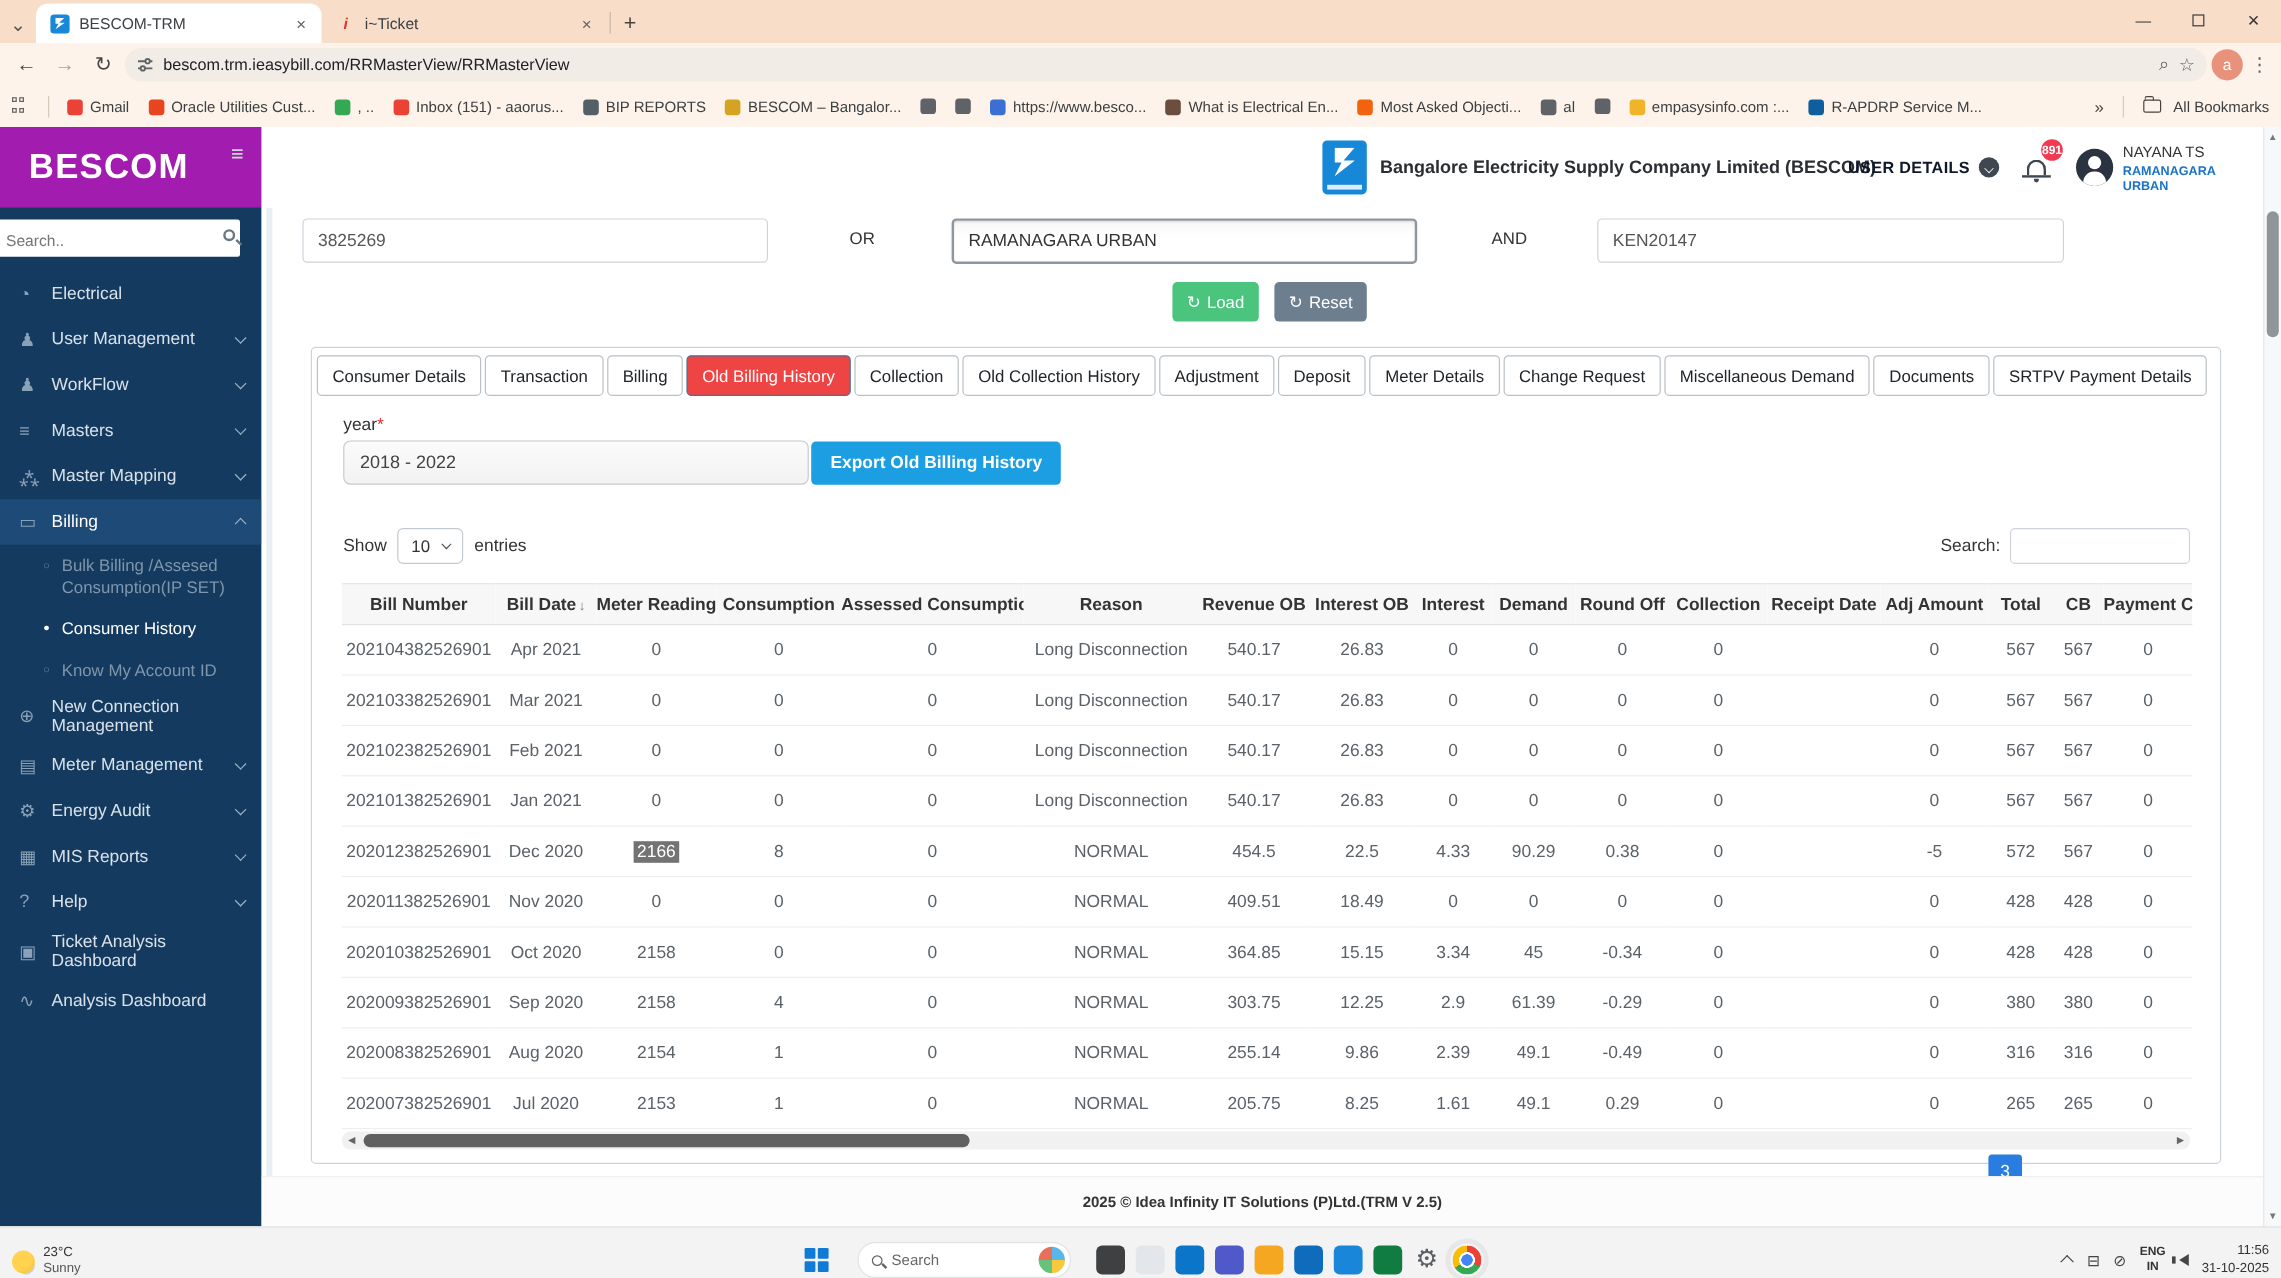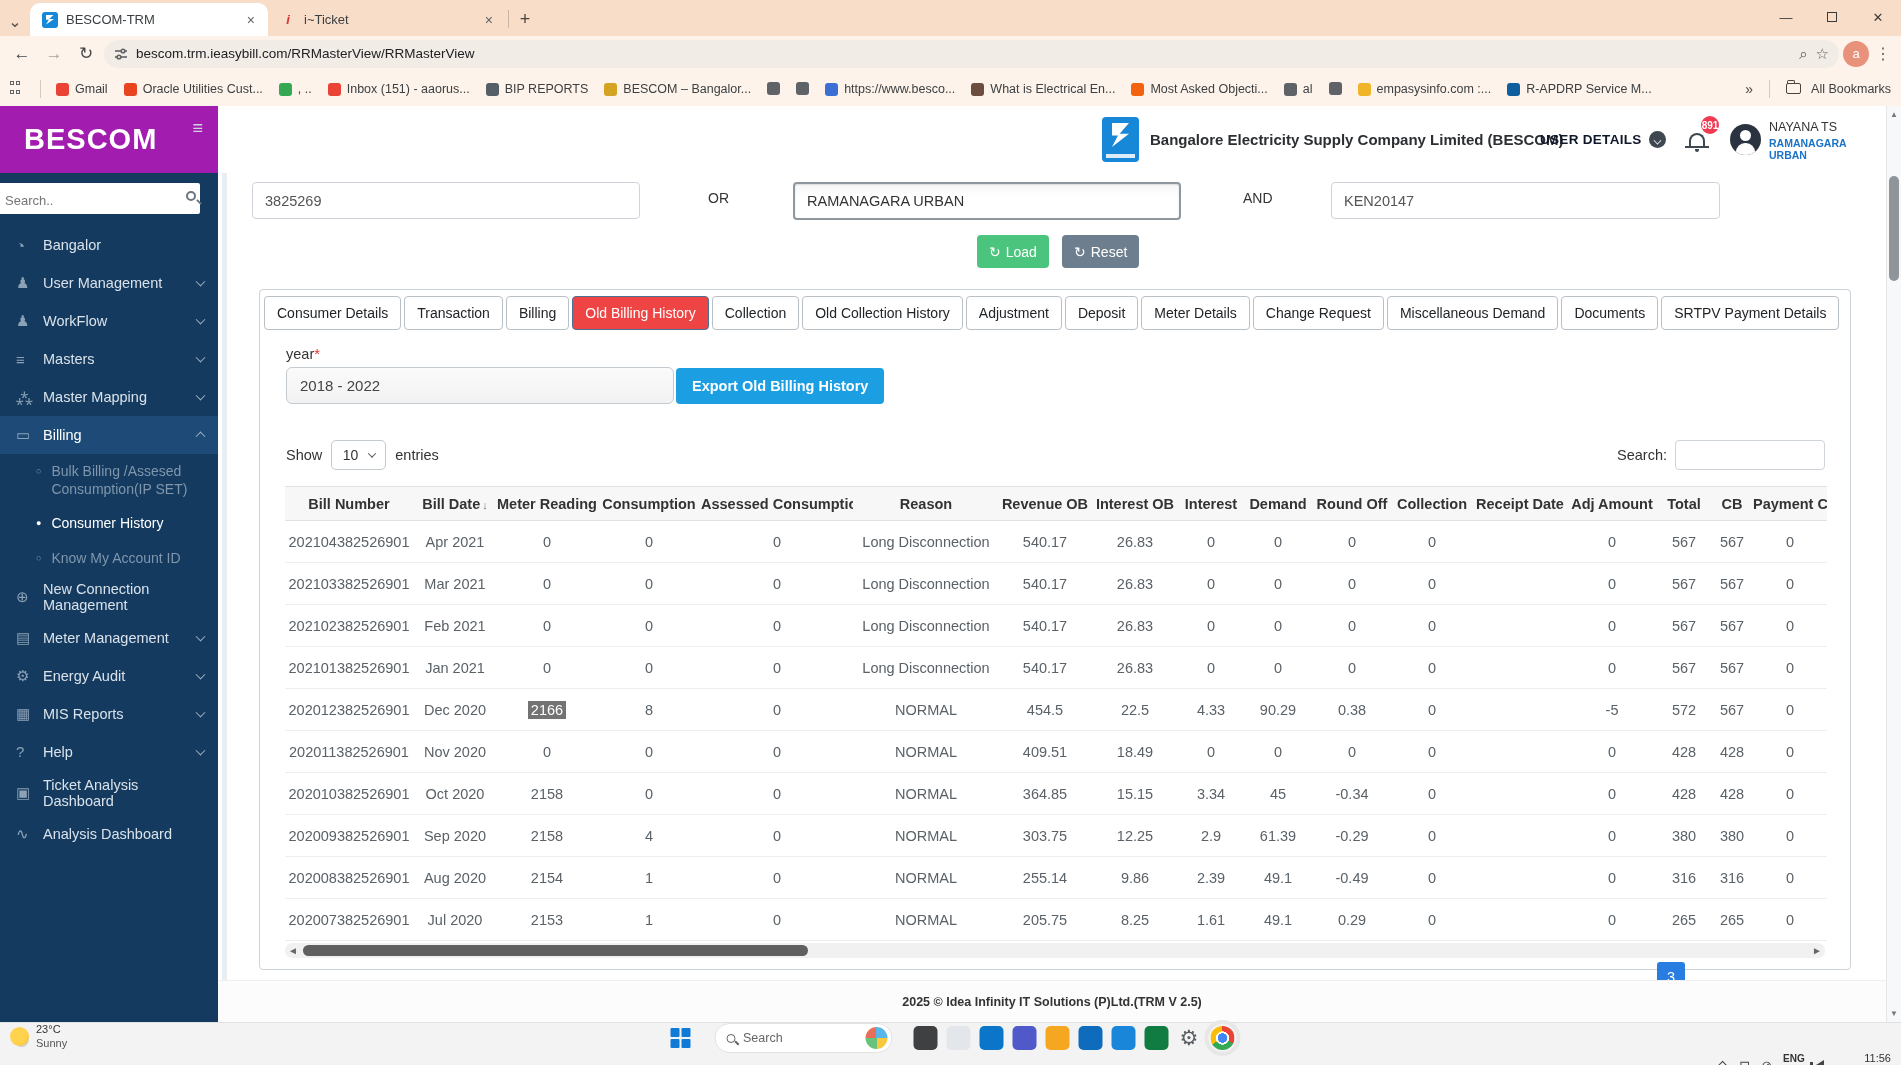--- a/index.html
+++ b/index.html
@@ -123,21 +123,21 @@
   .page-num { position:absolute; left:1439px; top:856px; width:28px; height:30px; background:#2a7de0; border-radius:3px; color:#fff; font-size:14.5px; display:flex; align-items:center; justify-content:center; }
   .page-footer { position:absolute; left:0; right:0; bottom:0; height:42px; background:#fcfcfc; border-top:1px solid #f0f0f0; display:flex; align-items:center; justify-content:center; font-size:12.5px; font-weight:bold; color:#333; }
 
   
   .v-scroll { position:absolute; right:0; top:106px; width:15px; bottom:43px; background:#f7f8f9; border-left:1px solid #e4e6e8; }
   .v-scroll .up, .v-scroll .down { position:absolute; left:0; width:100%; text-align:center; font-size:8px; color:#777; }
   .v-scroll .up { top:4px; } .v-scroll .down { bottom:4px; }
   .v-scroll .vthumb { position:absolute; left:2px; right:2px; top:70px; height:105px; background:#90959a; border-radius:6px; }
 
   
-  .taskbar { position:absolute; left:0; right:0; bottom:0; height:43px; background:#f3f3f3; border-top:1px solid #e1e1e1; display:flex; align-items:flex-start;flex-direction:column; }
+  .taskbar { position:absolute; left:0; right:0; bottom:0; height:43px; background:#f3f3f3; border-top:1px solid #e1e1e1; display:flex; align-items:flex-end; }
   .weather { display:flex; align-items:center; gap:7px; padding-left:10px; width:220px; }
   .sun { width:19px; height:19px; border-radius:50%; background:radial-gradient(circle at 35% 35%, #ffd34d 55%, #f5b81e); box-shadow:2px 3px 0 -2px #c9cdd2; }
   .wtxt { font-size:11px; color:#333; line-height:1.25; }
   .wtxt .cond { color:#555; }
   .tb-center { position:absolute; left:50%; transform:translateX(-50%); display:flex; align-items:center; gap:21px; }
   .startbtn { width:26px; height:26px; display:grid; grid-template-columns:9px 9px; grid-gap:2px; align-content:center; justify-content:center; }
   .startbtn i { width:9px; height:9px; background:#0f7bd7; border-radius:1px; }
   .tb-search { width:178px; height:30px; background:#fff; border:1px solid #e2e2e2; border-radius:15px; display:flex; align-items:center; gap:8px; padding:0 4px 0 11px; }
   .tb-search .mag2 { width:9px; height:9px; border:1.7px solid #5f6368; border-radius:50%; position:relative; }
   .tb-search .mag2::after { content:""; position:absolute; left:7px; top:7px; width:5px; height:1.7px; background:#5f6368; transform:rotate(45deg); }
@@ -286,21 +286,21 @@
       <span>BESCOM</span>
       <span class="hamburger">≡</span>
     </div>
     <div class="side-search">
       <input placeholder="Search.." style="">
       <span class="mag"></span>
     </div>
     <div class="nav" id="nav-list">
         <div class="nav-item">
           <span class="nav-icon">◔</span>
-          <span>Bangalor</span>
+          <span>Electrical</span>
         </div>
         <div class="nav-item">
           <span class="nav-icon">♟</span>
           <span>User Management</span>
           <span class="chev"></span>
         </div>
         <div class="nav-item">
           <span class="nav-icon">♟</span>
           <span>WorkFlow</span>
           <span class="chev"></span>

